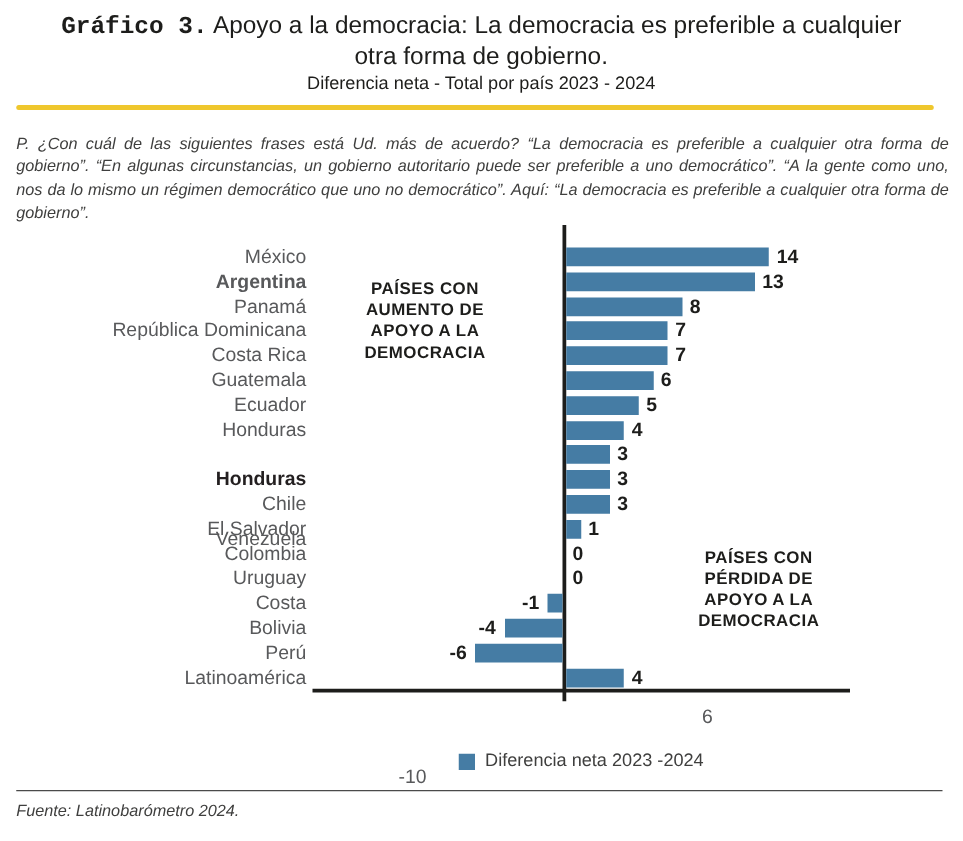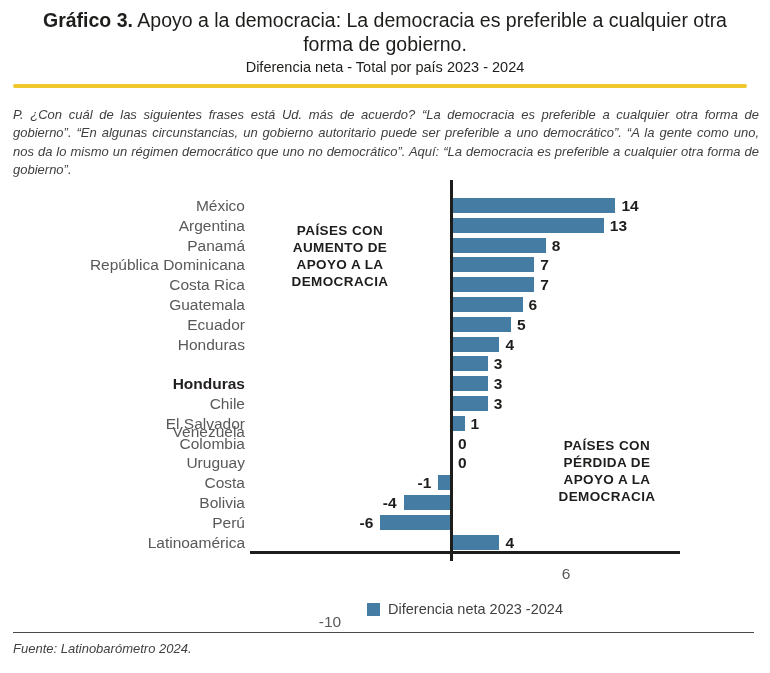--- a/index.html
+++ b/index.html
@@ -8,21 +8,21 @@
     position: relative; width: 770px; height: 673px;
     background: #ffffff; overflow: hidden;
     font-family: "Liberation Sans", sans-serif;
     color: #1d1d1b;
   }
   .title {
     position: absolute; top: 8px; left: 35px; width: 700px;
     font-size: 19.5px; line-height: 24px; font-weight: 400;
     text-align: center; color: #1d1d1b;
   }
-  .title .b { font-weight: 700; }
+  .title .b { font-weight: 700; font-family: Liberation Mono, monospace; }
   .subtitle {
     position: absolute; top: 59px; left: 35px; width: 700px;
     font-size: 14.5px; text-align: center; color: #1d1d1b;
   }
   .rule-yellow {
     position: absolute; top: 84px; left: 13px; width: 734px; height: 4px;
     border-radius: 2px;
   }
   .question {
     position: absolute; top: 106px; left: 13px; width: 746px;
@@ -87,21 +87,21 @@
     <div class="ann ann-right">PAÍSES CON
 PÉRDIDA DE
 APOYO A LA
 DEMOCRACIA</div>
     <div class="axis-v"></div>
     <div class="axis-h"></div>
     <div id="rows">
         <div class="row-label" style="top: 196px;">México</div>
         <div class="bar" style="top: 198px; height: 15px; width: 162.4px; left: 453px; background: rgb(69, 124, 164);"></div>
         <div class="val" style="top: 196px; left: 621.4px;">14</div>
-        <div class="row-label" style="top: 215.8px;">Argentina</div>
+        <div class="row-label" style="top: 215.8px; font-weight: bold;">Argentina</div>
         <div class="bar" style="top: 217.8px; height: 15px; width: 150.8px; left: 453px; background: rgb(69, 124, 164);"></div>
         <div class="val" style="top: 215.8px; left: 609.8px;">13</div>
         <div class="row-label" style="top: 235.6px;">Panamá</div>
         <div class="bar" style="top: 237.6px; height: 15px; width: 92.8px; left: 453px; background: rgb(69, 124, 164);"></div>
         <div class="val" style="top: 235.6px; left: 551.8px;">8</div>
         <div class="row-label" style="top: 255.4px;">República Dominicana</div>
         <div class="bar" style="top: 257.4px; height: 15px; width: 81.2px; left: 453px; background: rgb(69, 124, 164);"></div>
         <div class="val" style="top: 255.4px; left: 540.2px;">7</div>
         <div class="row-label" style="top: 275.2px;">Costa Rica</div>
         <div class="bar" style="top: 277.2px; height: 15px; width: 81.2px; left: 453px; background: rgb(69, 124, 164);"></div>

